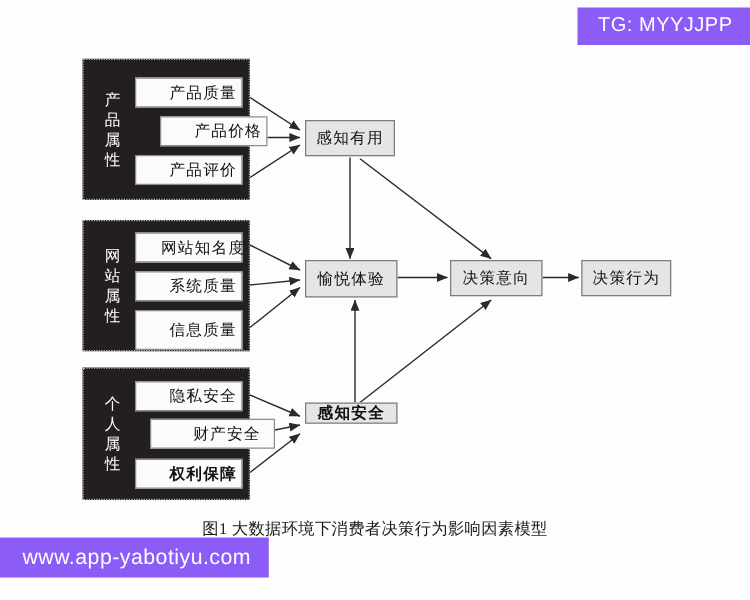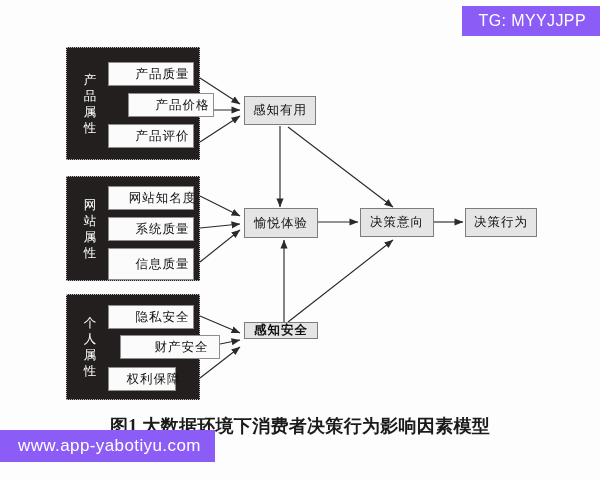--- a/index.html
+++ b/index.html
@@ -100,22 +100,22 @@
     letter-spacing: 1px;
     white-space: nowrap;
   }
   
   #caption {
     position: absolute;
     left: 0;
     right: 0;
     top: 414px;
     text-align: center;
-    font-size: 18px;
-    font-weight: bold;
+    font-size: 13px;
+    font-weight: normal;
     color: #1a1a1a;
     letter-spacing: 0.3px;
   }
   svg#wires {
     position: absolute;
     left: 0; top: 0;
     width: 600px;
     height: 480px;
     pointer-events: none;
   }
@@ -185,21 +185,21 @@
 
   <div class="group" style="left:66px; top:294px; width:134px; height:106px;">
     <div class="group-label">
       <span>个</span>
       <span>人</span>
       <span>属</span>
       <span>性</span>
     </div>
     <div class="factor" style="left:41px; top:10px; width:86px; height:24px;">隐私安全</div>
     <div class="factor" style="left:41px; top:40px; width:100px; height:24px;margin-left:12px;">财产安全</div>
-    <div class="factor" style="left:41px; top:72px; width:68px; height:24px;">权利保障</div>
+    <div class="factor" style="left:41px; top:72px; width:86px; height:24px;font-weight:bold;">权利保障</div>
   </div>
 
   <div class="node" style="left:244px; top:96px; width:72px; height:29px;">感知有用</div>
 
   <div class="node" style="left:244px; top:208px; width:74px; height:30px;">愉悦体验</div>
 
   <div class="node" style="left:244px; top:322px; width:74px; height:17px;font-weight:bold;">感知安全</div>
 
   <div class="node" style="left:360px; top:208px; width:74px; height:29px;">决策意向</div>
 

